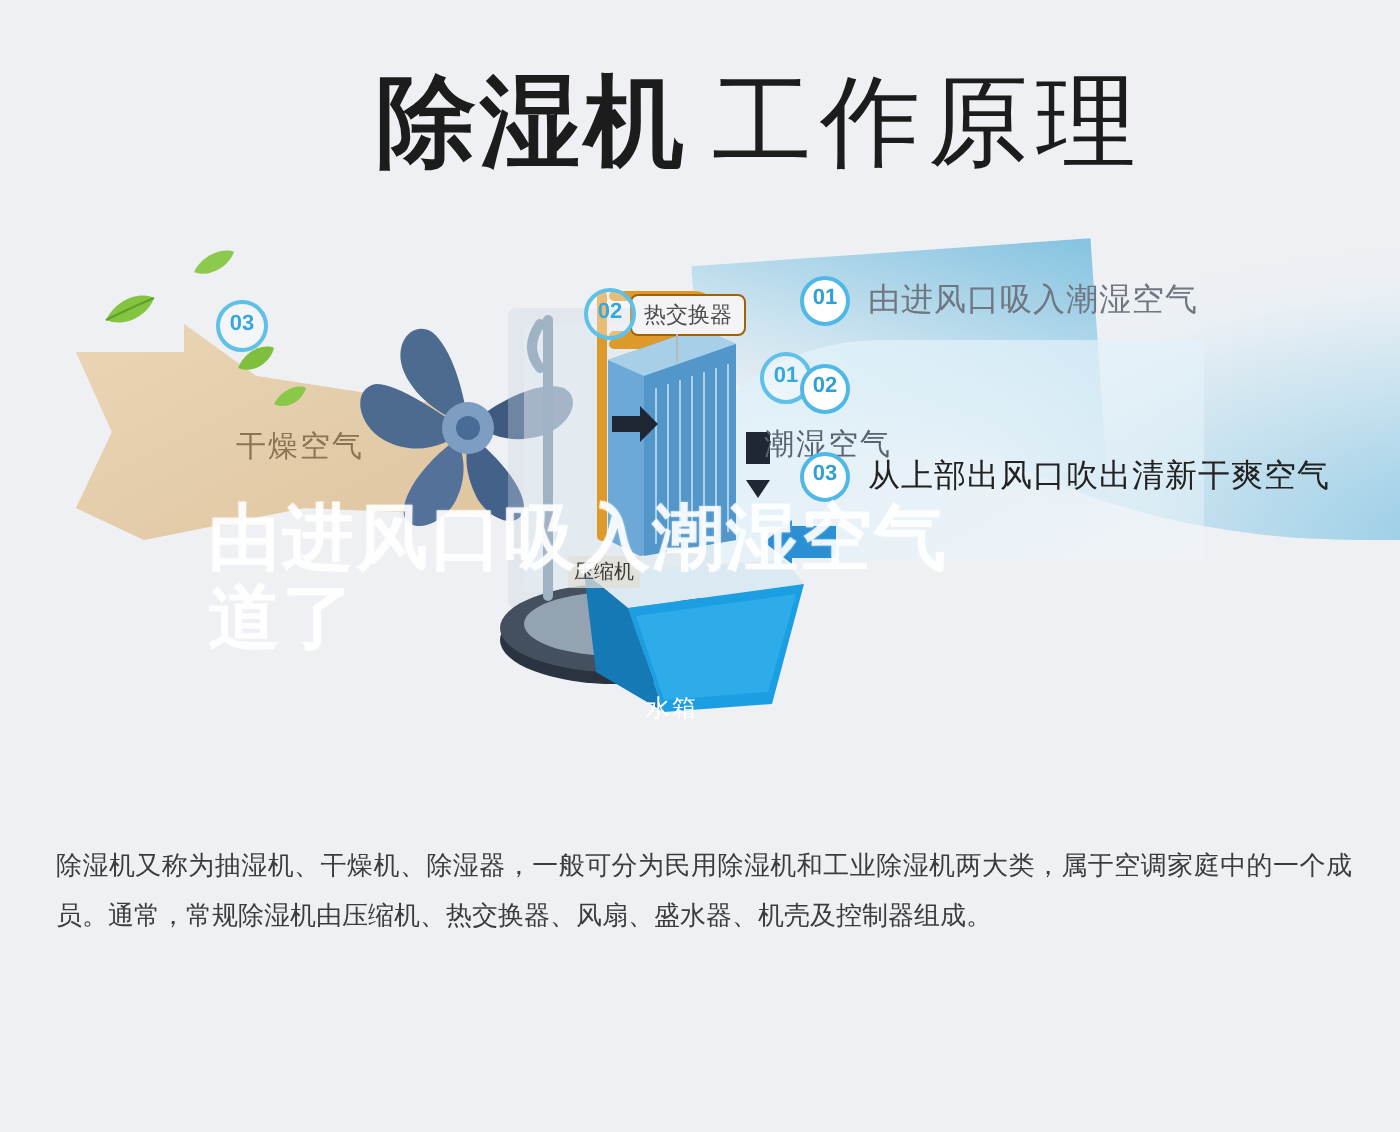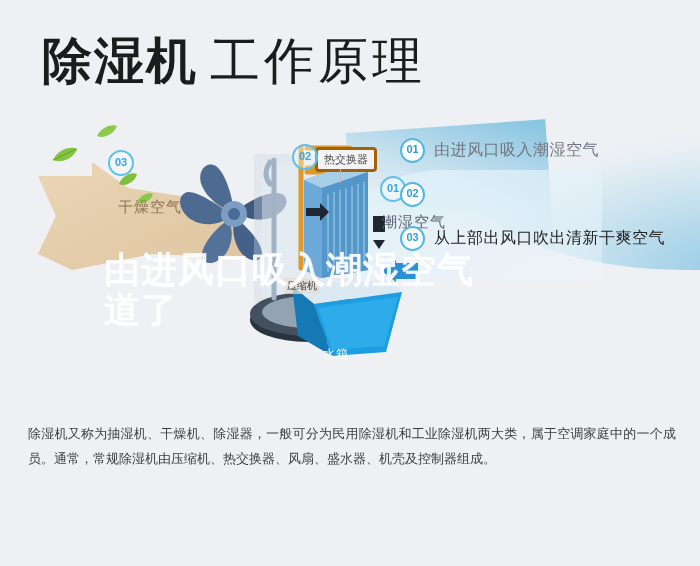--- a/index.html
+++ b/index.html
@@ -8,21 +8,21 @@
     background:#eff0f3;
     font-family:"Liberation Sans","DejaVu Sans",sans-serif;
     overflow:hidden;
     position:relative;
   }
   #stage{position:relative;width:700px;height:566px;overflow:hidden;background:#eff0f3;}
 
   
   .title-row{
     position:absolute;left:0;top:28px;width:572px;
-    text-align:left;white-space:nowrap;margin-left:42px;
+    text-align:right;white-space:nowrap;
   }
   .title-a{
     font-size:50px;font-weight:bold;color:#1c1c1c;
     letter-spacing:2px;
     font-family:"DejaVu Sans",sans-serif;
   }
   .title-b{
     font-size:50px;font-weight:normal;color:#1c1c1c;
     letter-spacing:4px;margin-left:12px;
     font-family:"Liberation Sans",sans-serif;
@@ -70,31 +70,31 @@
   .tank{position:absolute;left:288px;top:160px;width:120px;height:80px;}
 
   
   .fins{position:absolute;left:300px;top:40px;width:72px;height:120px;}
 
   
   .lab{
     position:absolute;font-size:11px;color:#4a4336;
     font-family:"DejaVu Sans",sans-serif;white-space:nowrap;
   }
-  .lab-dry{left:118px;top:80px;font-size:15px;color:#8a7452;letter-spacing:1px;}
+  .lab-dry{left:118px;top:96px;font-size:15px;color:#8a7452;letter-spacing:1px;}
   .lab-humid{left:382px;top:95px;font-size:15px;color:#5a6470;letter-spacing:1px;}
   .lab-compressor{
     left:284px;top:160px;font-size:10px;color:#3d3a33;
     background:rgba(226,222,214,.75);padding:1px 3px;border-radius:2px;text-align:center;
   }
   .lab-tank{left:323px;top:228px;font-size:12px;color:#ffffff;letter-spacing:1px;}
   .lab-hx{
     position:absolute;left:315px;top:29px;
     font-size:11px;color:#4c4c4c;background:#f4f4f6;
-    border:3px solid #a16207;border-radius:4px;padding:2px 6px;white-space:nowrap;
+    border:1px solid #a16207;border-radius:4px;padding:2px 6px;white-space:nowrap;
   }
   .lab-hx:after{
     content:"";position:absolute;left:22px;bottom:-14px;
     border-left:1px solid #b9b9bd;height:14px;
   }
 
   
   .numcirc{
     position:absolute;width:22px;height:22px;border-radius:50%;
     border:2px solid #5fc0e8;color:#36a8dd;

